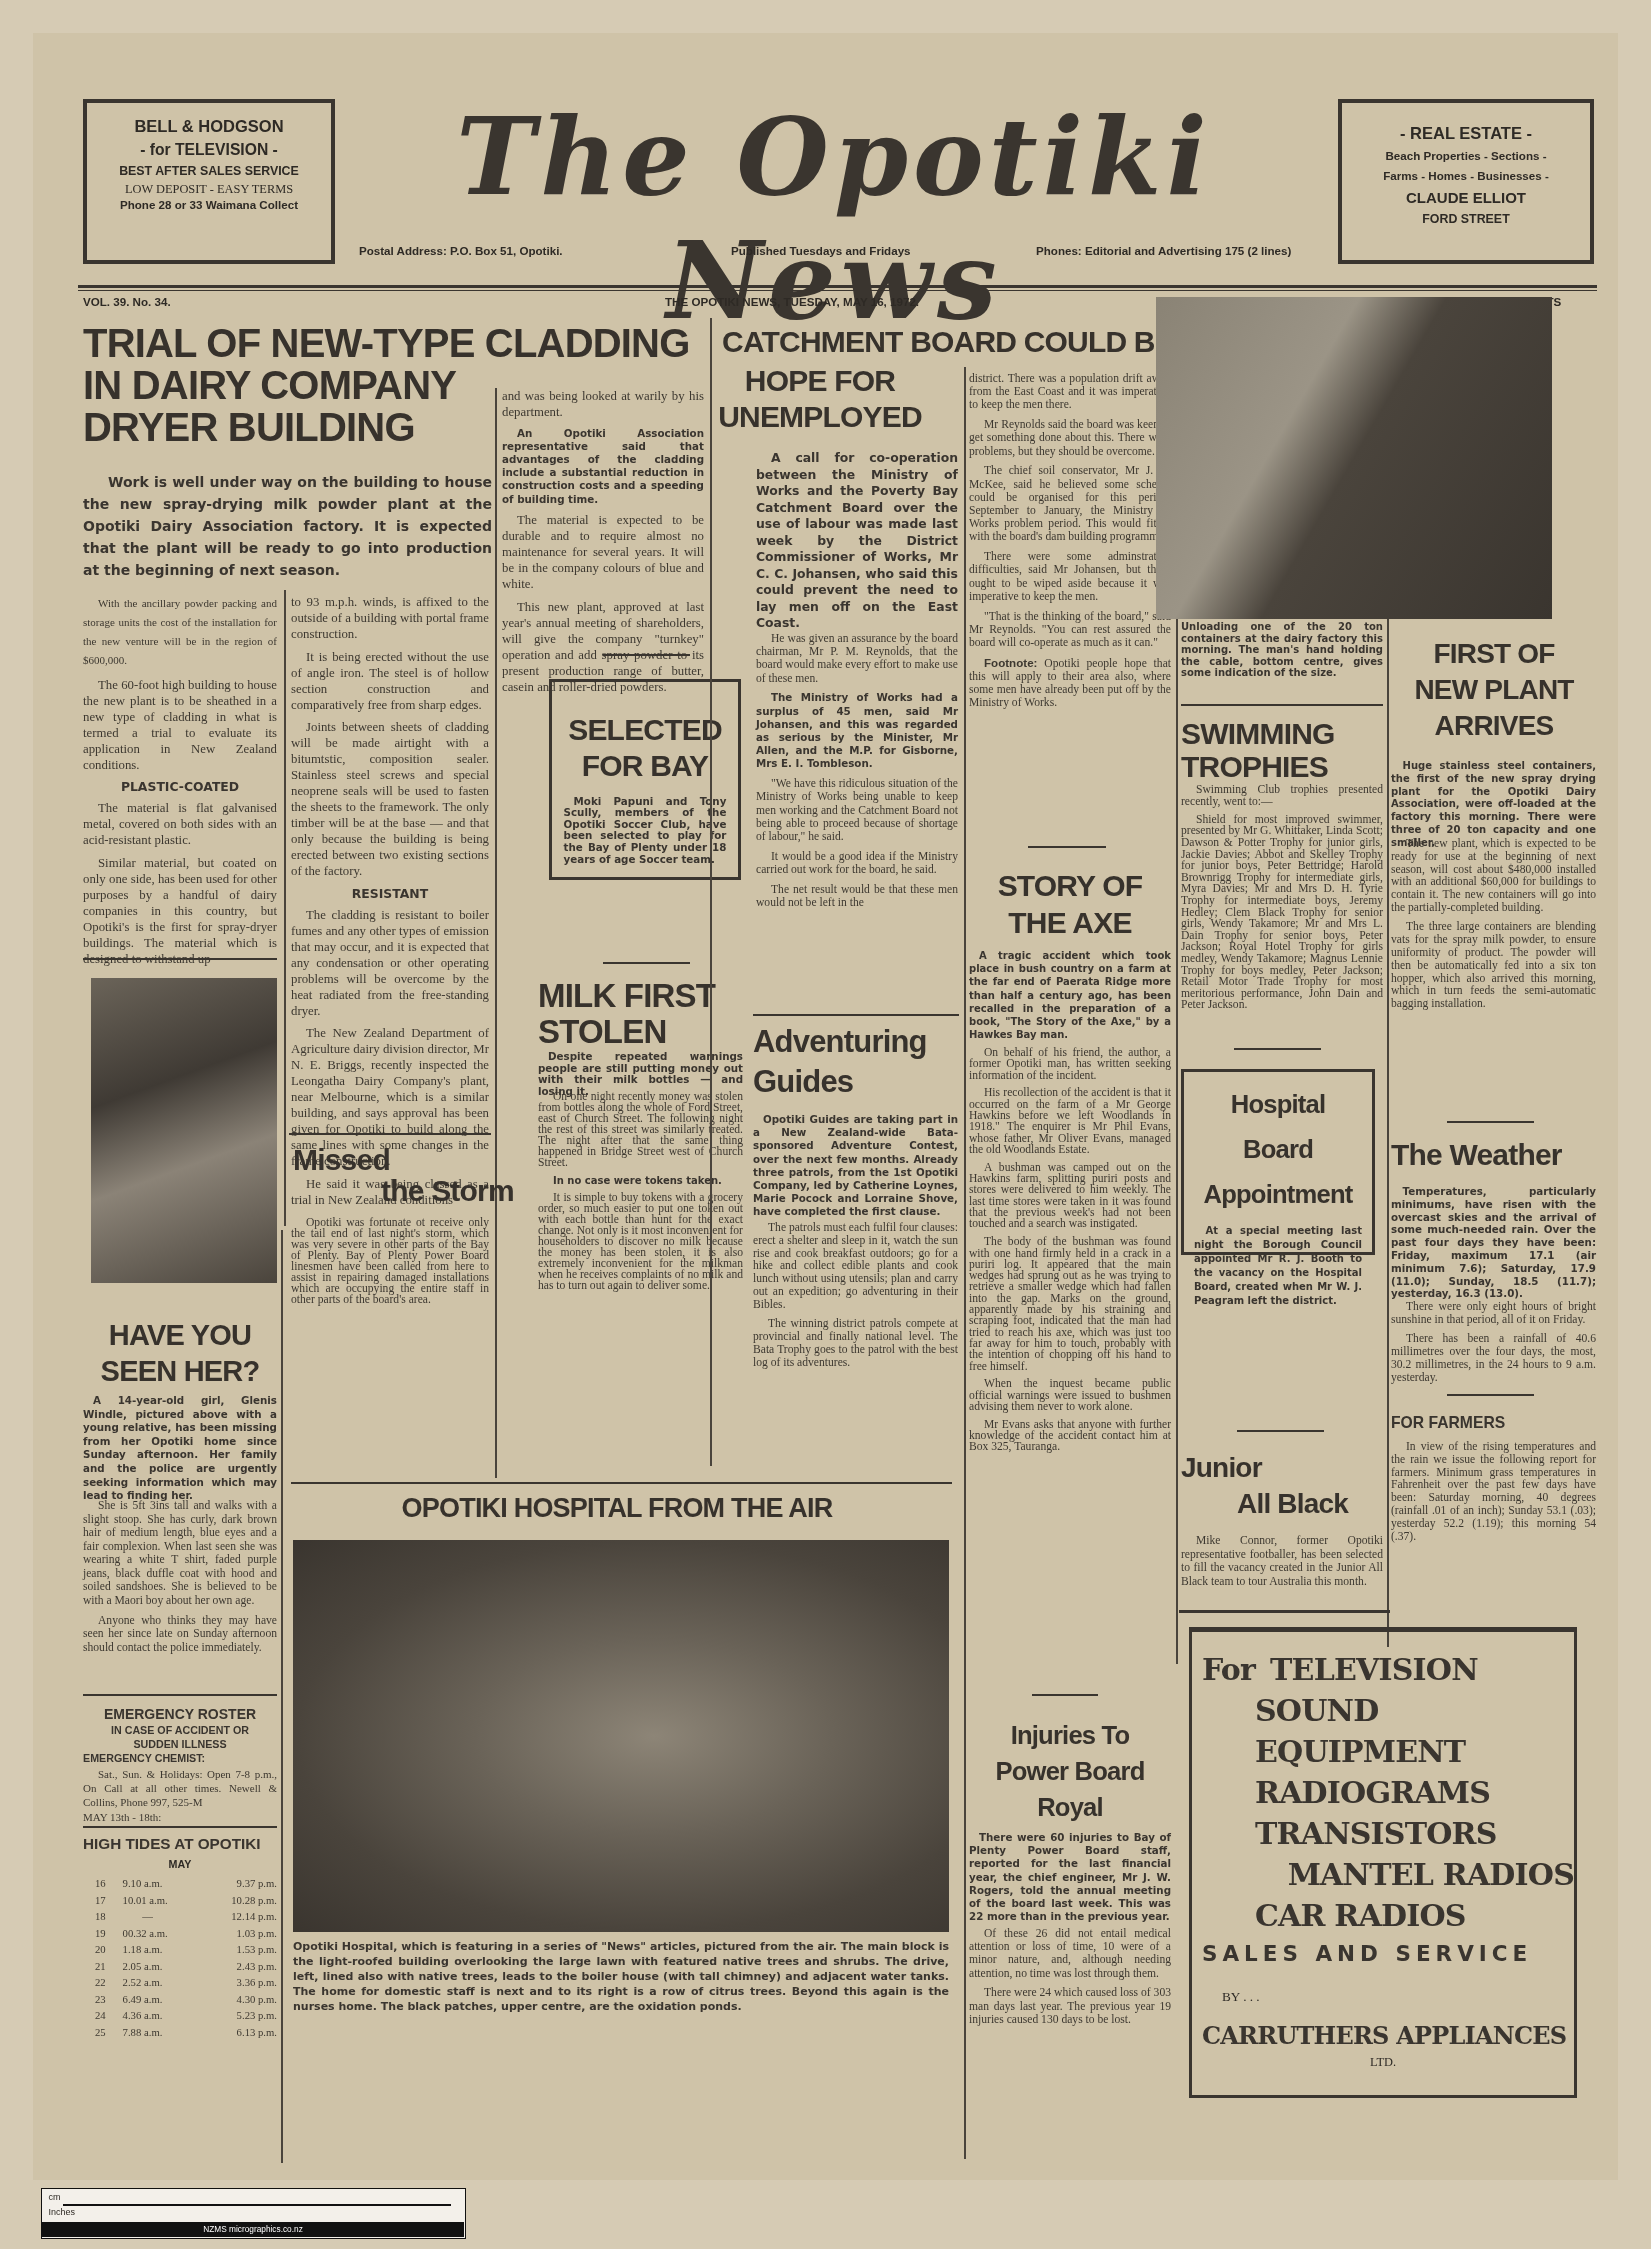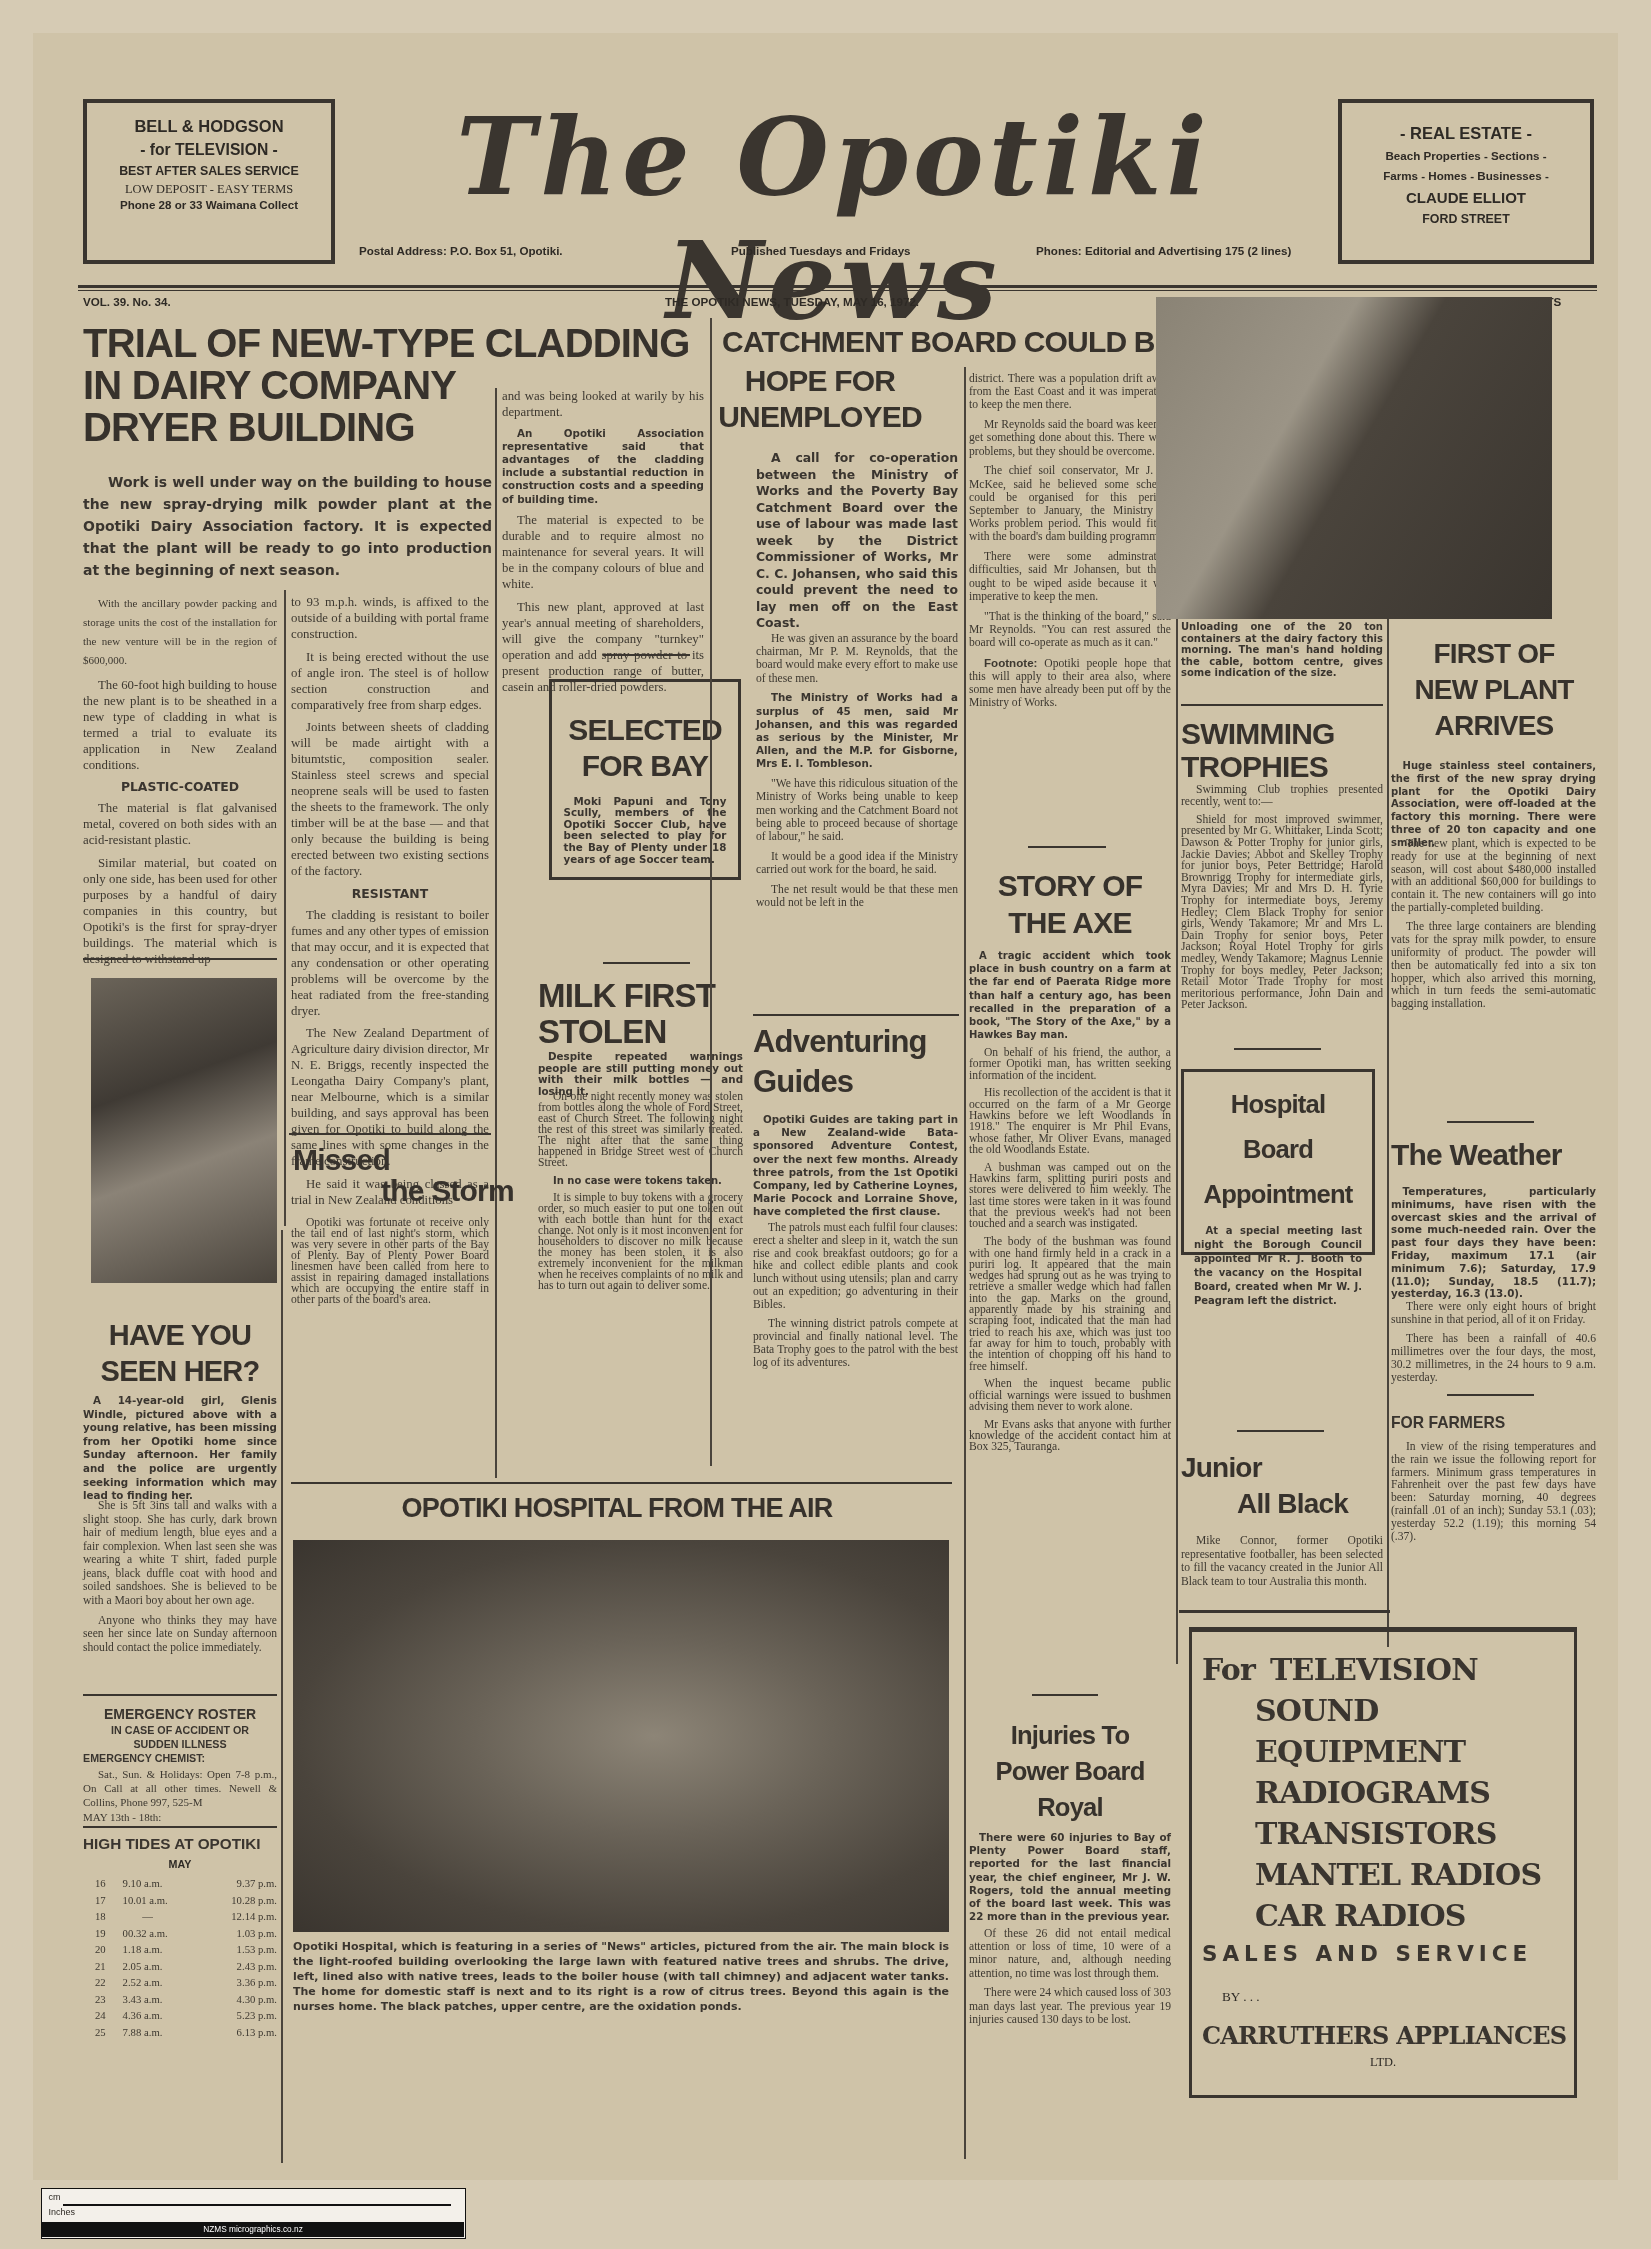--- a/index.html
+++ b/index.html
@@ -179,21 +179,21 @@
         <span class="am">2.05 a.m.</span>
         <span class="pm">2.43 p.m.</span>
       </div>
     <div class="row">
         <span class="d">22</span>
         <span class="am">2.52 a.m.</span>
         <span class="pm">3.36 p.m.</span>
       </div>
     <div class="row">
         <span class="d">23</span>
-        <span class="am">3.43 a.m.</span>
+        <span class="am">6.49 a.m.</span>
         <span class="pm">4.30 p.m.</span>
       </div>
     <div class="row">
         <span class="d">24</span>
         <span class="am">4.36 a.m.</span>
         <span class="pm">5.23 p.m.</span>
       </div>
     <div class="row">
         <span class="d">25</span>
         <span class="am">7.88 a.m.</span>
@@ -326,21 +326,21 @@
   </div>
 
   <div class="rule" style="left:1146px;top:1577px;width:211px;height:2.5px;"></div>
   <div class="abs box" style="left:1156px;top:1594px;width:388px;height:471px;border-width:3.3px;border-top-width:5px;padding:16.5px 0 0 10px;">
     <div class="adline">
       <span style="margin-right:15px;">For</span><span>TELEVISION</span>
     </div>
     <div class="adline" style="padding-left:53px;">SOUND EQUIPMENT</div>
     <div class="adline" style="padding-left:53px;">RADIOGRAMS</div>
     <div class="adline" style="padding-left:53px;">TRANSISTORS</div>
-    <div class="adline" style="padding-left:53px;">MANTEL RADIOS</div>
+    <div class="adline" style="padding-left:53px;text-align:right;">MANTEL RADIOS</div>
     <div class="adline" style="padding-left:53px;">CAR RADIOS</div>
     <div style="font-family:'DejaVu Sans',sans-serif;font-weight:bold;font-size:21.5px;letter-spacing:5px;color:#3a352f;margin-top:5px;">SALES AND SERVICE</div>
     <div style="font-family:'Liberation Serif',serif;font-size:13.2px;margin:23px 0 0 20px;">BY . . .</div>
     <div style="font-family:'DejaVu Serif',serif;font-weight:bold;font-size:24px;letter-spacing:-0.8px;margin-top:16.5px;color:#3a352f;">CARRUTHERS APPLIANCES</div>
     <div style="font-family:'Liberation Serif',serif;font-size:12.4px;text-align:center;margin-top:5px;padding-right:10px;">LTD.</div>
   </div>
 </div>
 
 <div class="abs" style="left:41px;top:2188px;width:425px;height:51px;background:#f3f0ea;border:1.7px solid #111;box-sizing:border-box;font-family:'Liberation Sans',sans-serif;font-size:9px;">
   <div class="abs" style="left:6.6px;top:3.3px;">cm</div>

